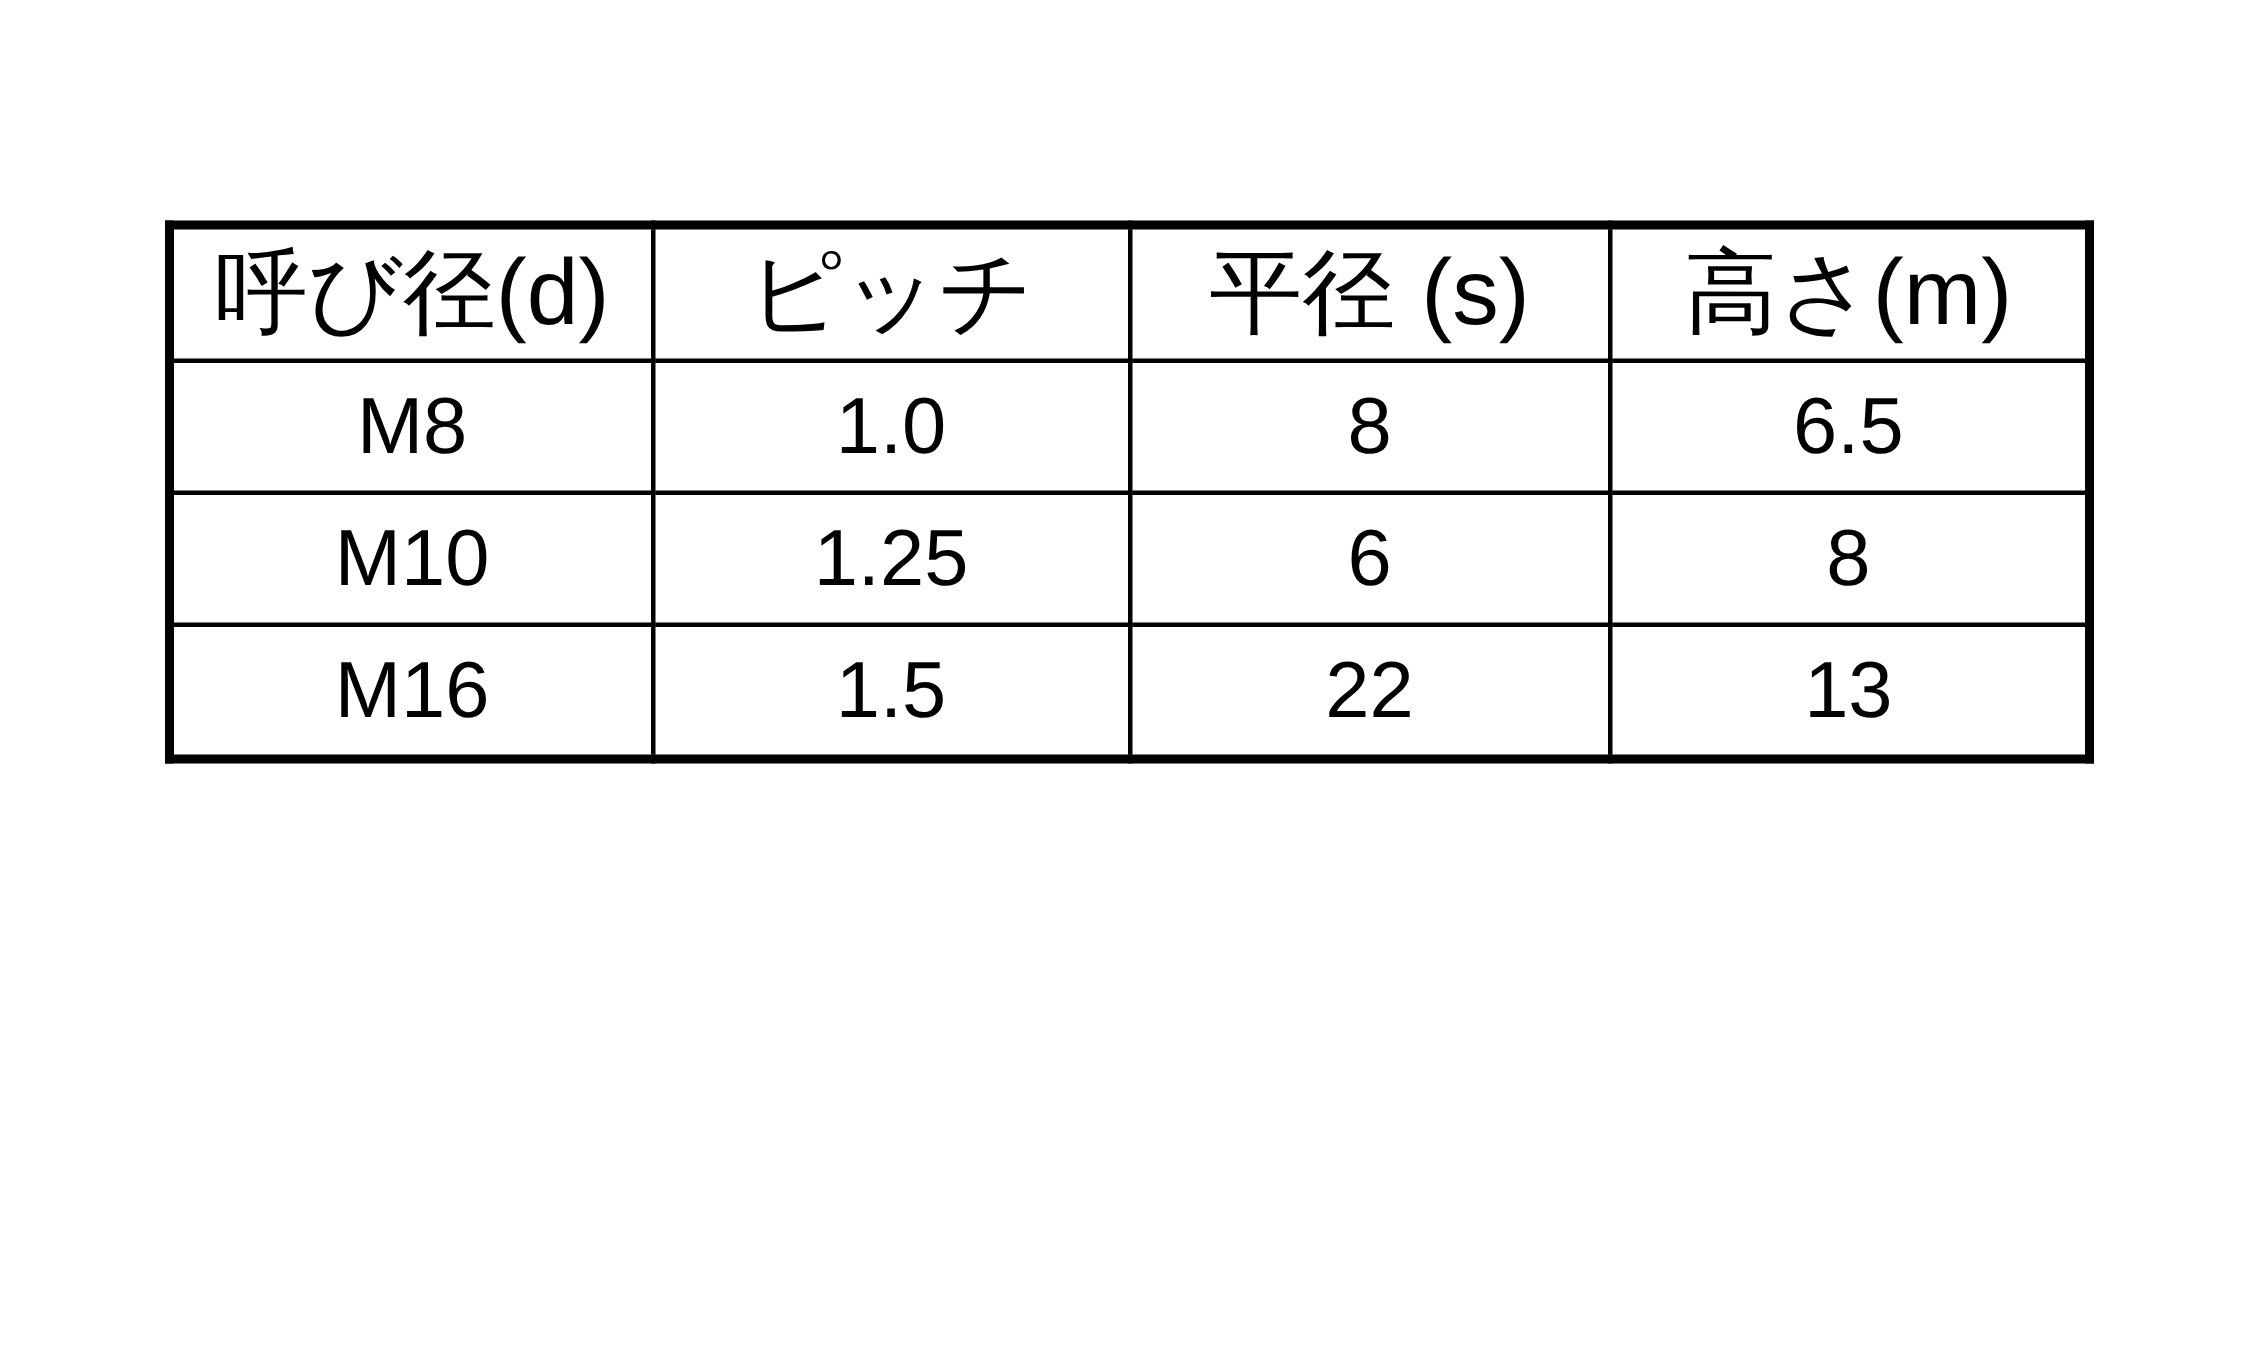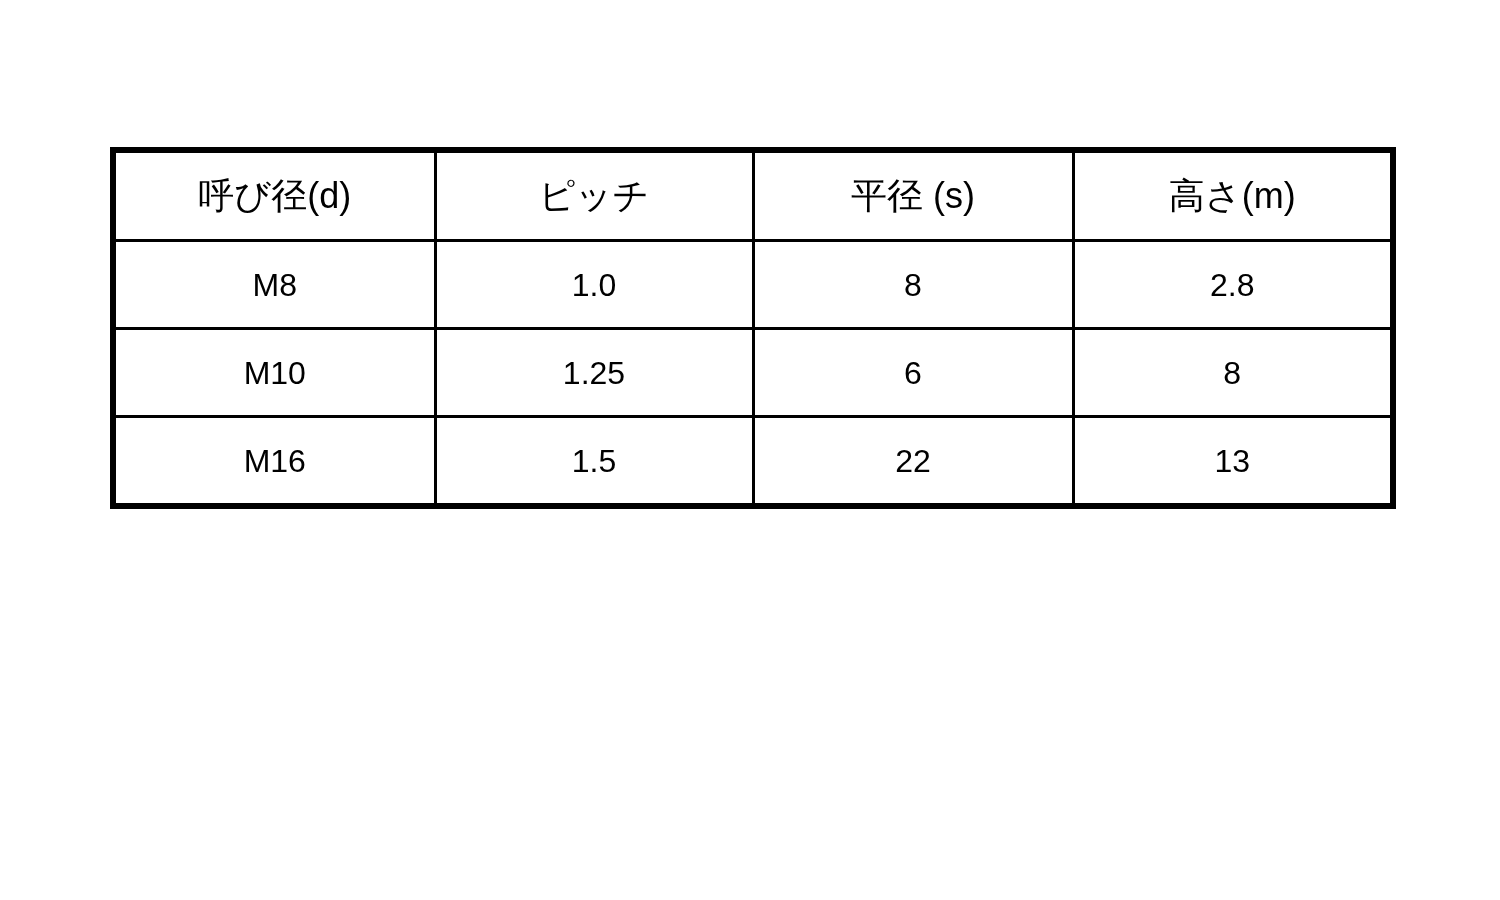--- a/index.html
+++ b/index.html
@@ -35,26 +35,26 @@
   .spec-table td {
     border: 3px solid #000000;
     text-align: center;
     vertical-align: middle;
     font-weight: normal;
     color: #000000;
     padding: 0;
   }
   .spec-table thead th {
     height: 86px;
-    font-size: 36px;
+    font-size: 62px;
     line-height: 1;
   }
   .spec-table tbody td {
     height: 85px;
-    font-size: 32px;
+    font-size: 53px;
     line-height: 1;
   }
 </style>
 </head>
 <body>
 
 <div class="page">
   <table class="spec-table">
     <colgroup>
       <col class="c0">
@@ -68,21 +68,21 @@
         <th>ピッチ</th>
         <th>平径 (s)</th>
         <th>高さ(m)</th>
       </tr>
     </thead>
     <tbody>
       <tr>
         <td>M8</td>
         <td>1.0</td>
         <td>8</td>
-        <td>2.8</td>
+        <td>6.5</td>
       </tr>
       <tr>
         <td>M10</td>
         <td>1.25</td>
         <td>6</td>
         <td>8</td>
       </tr>
       <tr>
         <td>M16</td>
         <td>1.5</td>

